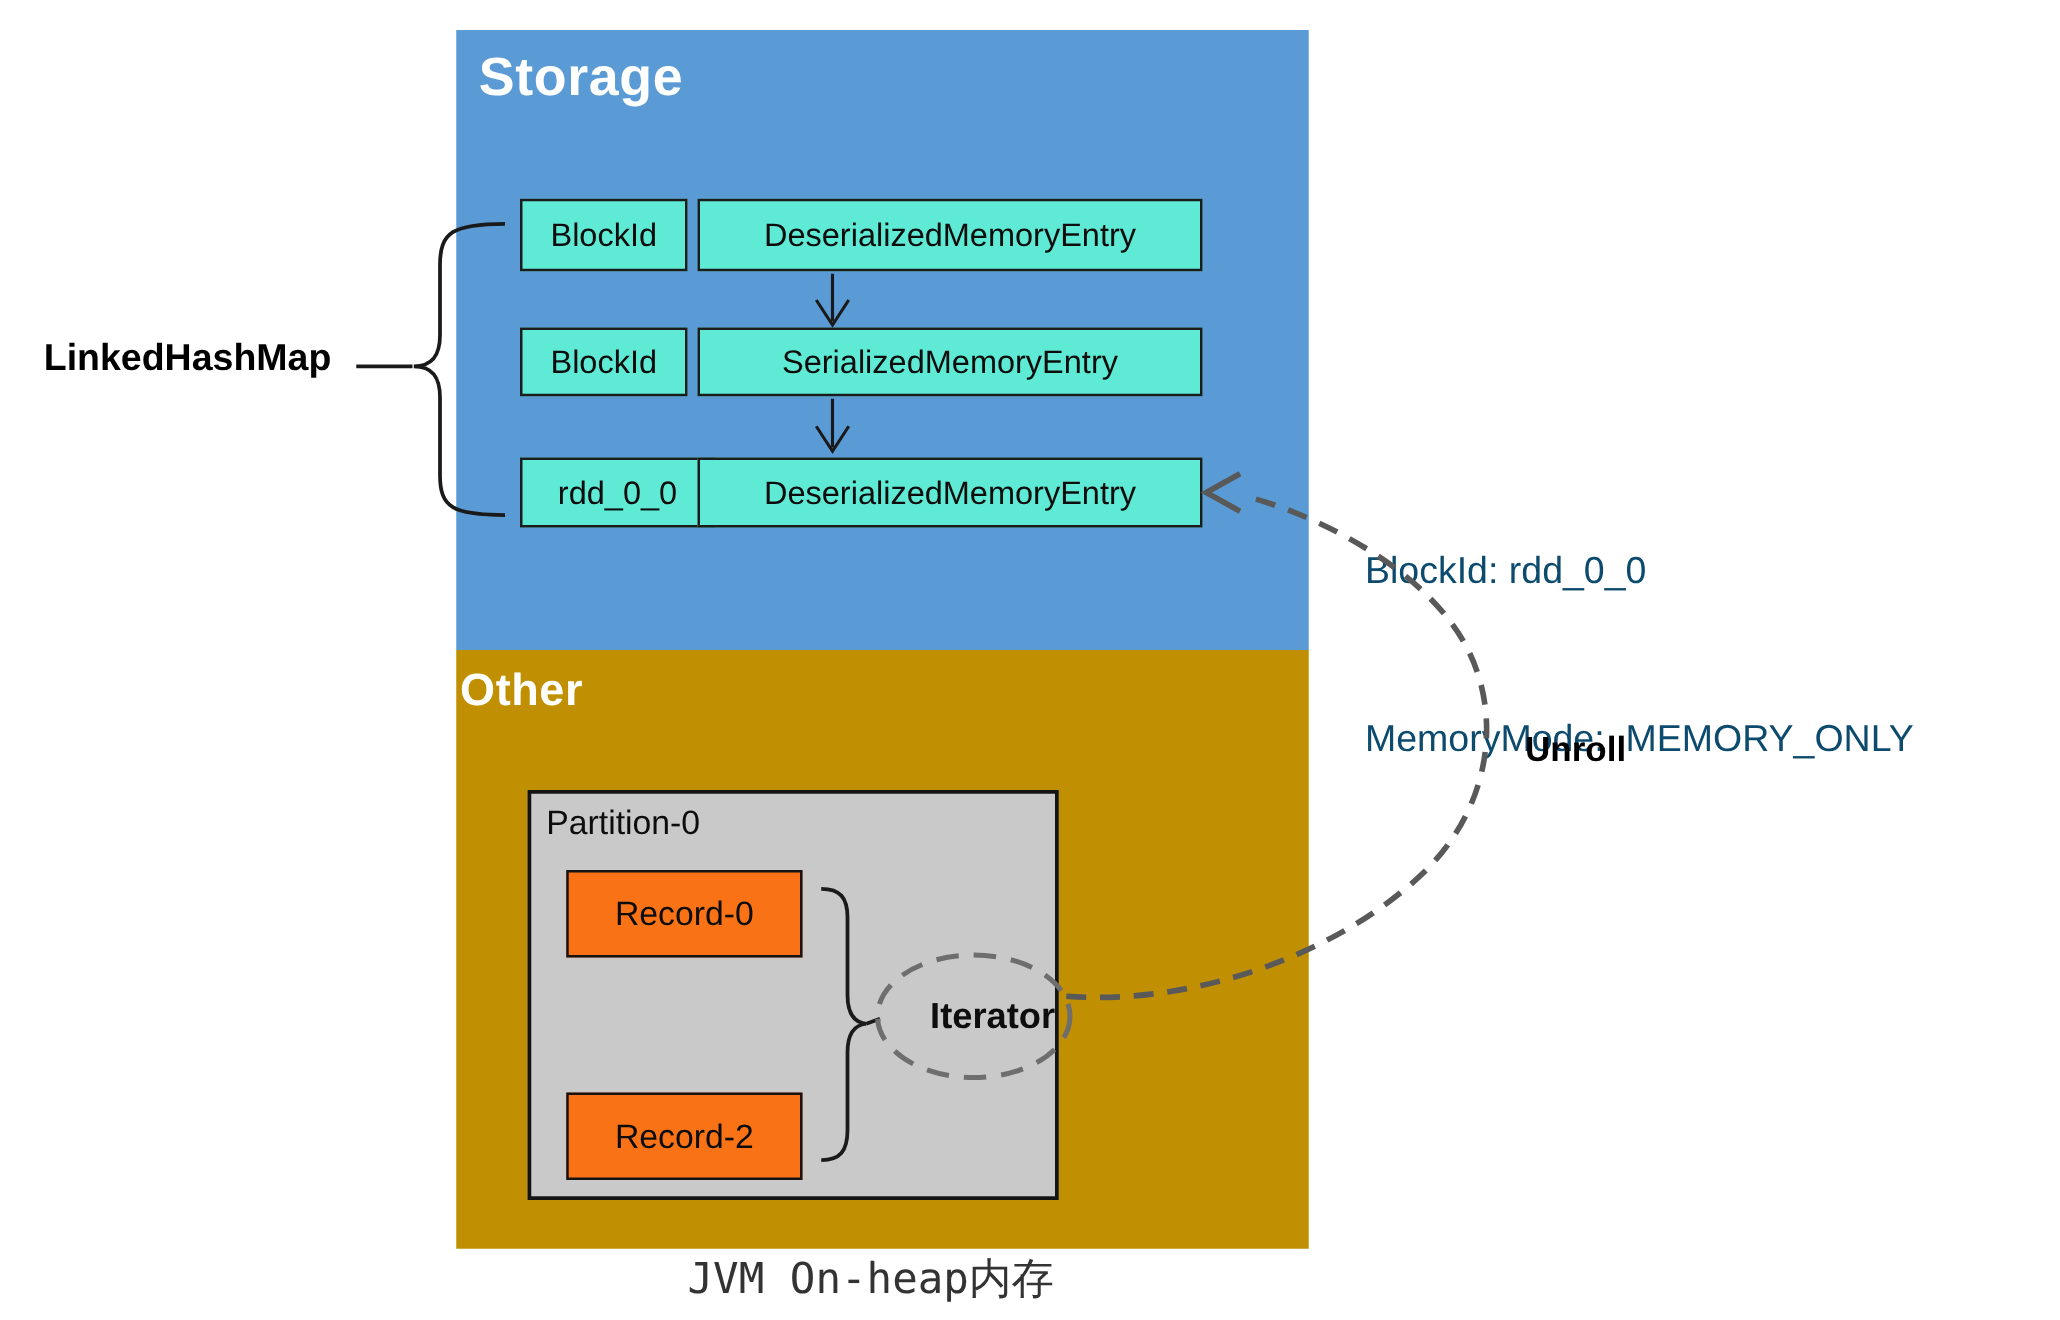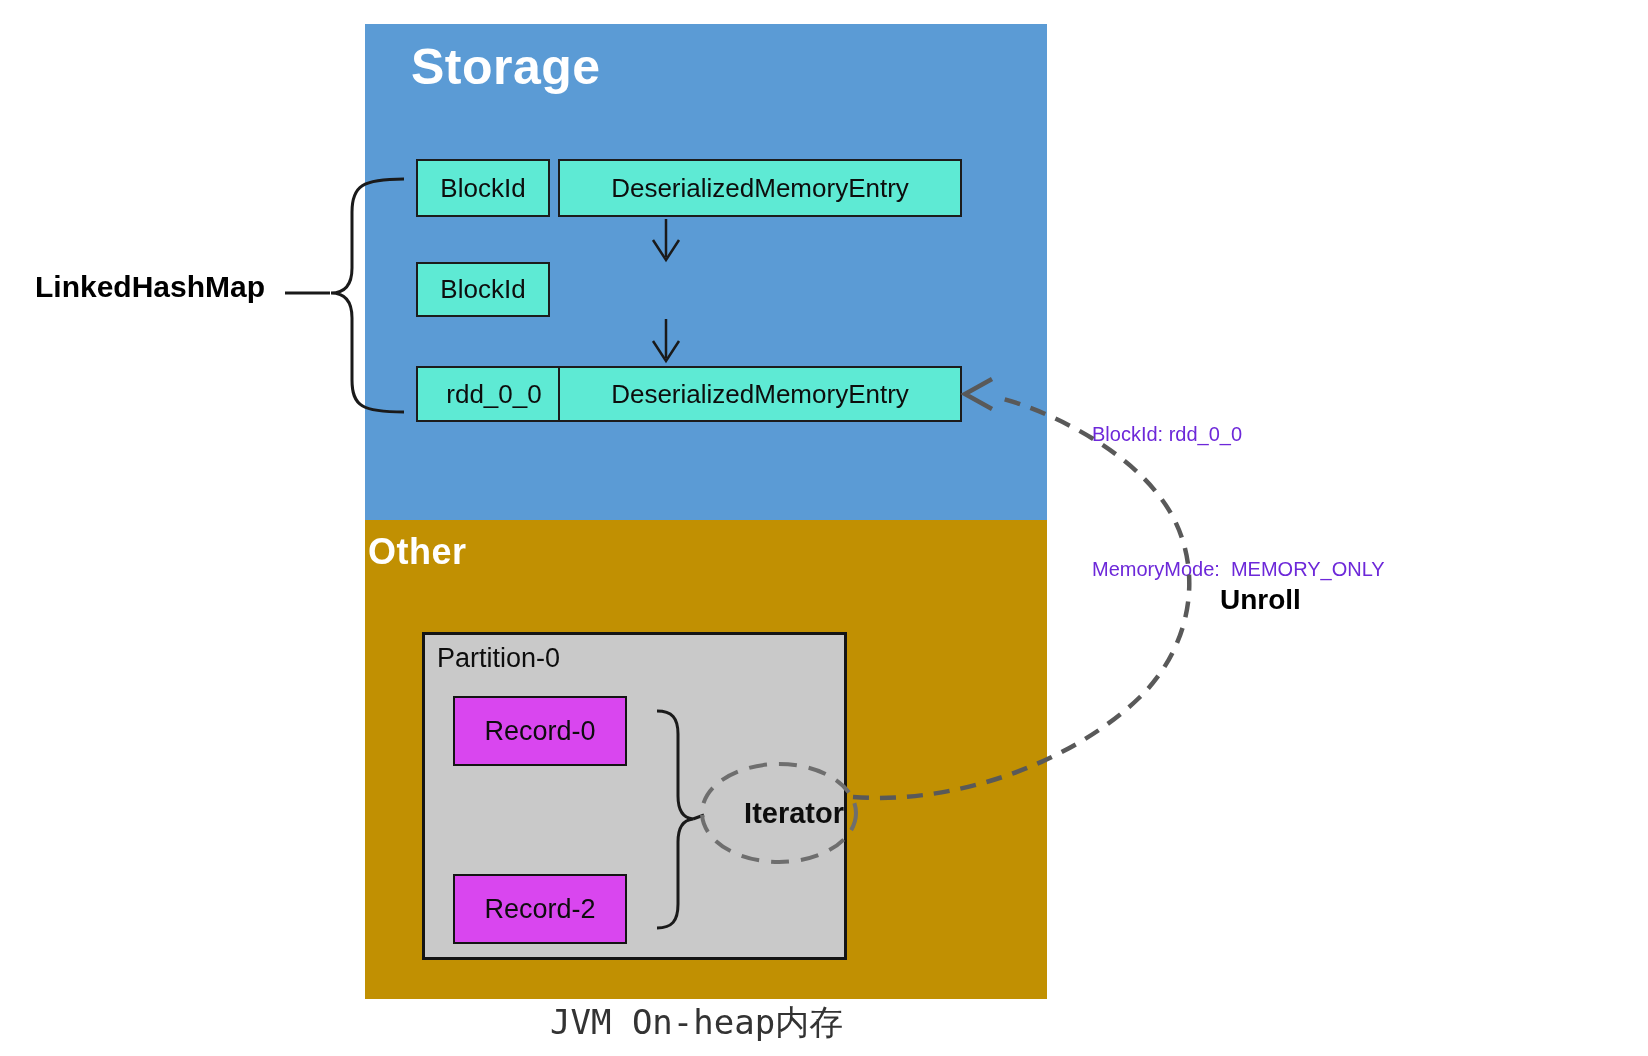--- a/index.html
+++ b/index.html
@@ -4,45 +4,45 @@
 <style>
   html,body{margin:0;padding:0;background:#ffffff;}
   .canvas{
     position:relative;width:1648px;height:1056px;background:#ffffff;overflow:hidden;
     font-family:"Liberation Sans",sans-serif;color:#111;
   }
   .region{position:absolute;}
   .storage-region{left:365px;top:24px;width:682px;height:496px;background:#5b9bd5;}
   .other-region{left:365px;top:520px;width:682px;height:479px;background:#c19002;}
   .region-title{position:absolute;color:#ffffff;font-weight:bold;letter-spacing:0.5px;}
-  .storage-title{left:383px;top:38px;font-size:50px;margin-left:28px;}
+  .storage-title{left:383px;top:38px;font-size:43px;}
   .other-title{left:368px;top:531px;font-size:36px;}
   .kbox,.ebox{
     position:absolute;background:#5eead4;border:2.5px solid #1c1c1c;
     display:flex;align-items:center;justify-content:center;
     font-size:26px;color:#0d0d0d;box-sizing:border-box;
   }
   .partition-box{
     position:absolute;left:422px;top:632px;width:425px;height:328px;
     background:#c9c9c9;border:3px solid #141414;box-sizing:border-box;
   }
   .partition-title{position:absolute;left:437px;top:643px;font-size:27px;color:#0d0d0d;}
   .record-box{
-    position:absolute;left:453px;width:174px;height:70px;
-    background:#d946ef;border:2.5px solid #141414;box-sizing:border-box;
+    position:absolute;left:453px;width:189px;height:70px;
+    background:#f97316;border:2.5px solid #141414;box-sizing:border-box;
     display:flex;align-items:center;justify-content:center;font-size:27px;color:#0d0d0d;
   }
   .iterator-label{
     position:absolute;left:712px;top:797px;width:132px;text-align:right;
     font-size:29px;font-weight:bold;color:#0d0d0d;
   }
   .lhm-label{position:absolute;left:35px;top:270px;font-size:30px;font-weight:bold;color:#000;}
   .annotation{
-    position:absolute;left:1092px;top:322px;font-size:20px;line-height:45px;
-    color:#6d28d9;white-space:pre;
+    position:absolute;left:1092px;top:344px;font-size:30px;line-height:45px;
+    color:#0c4a6e;white-space:pre;
   }
   .unroll-label{position:absolute;left:1220px;top:584px;font-size:28px;font-weight:bold;color:#000;}
   .caption{
     position:absolute;left:550px;top:1000px;font-size:34px;color:#333;
     font-family:"DejaVu Sans Mono",monospace;
   }
   svg.overlay{position:absolute;left:0;top:0;pointer-events:none;}
 </style>
 </head>
 <body>
@@ -52,20 +52,21 @@
   <div class="region storage-region"></div>
   <div class="region other-region"></div>
 
   <div class="region-title storage-title">Storage</div>
   <div class="region-title other-title">Other</div>
 
   <div class="kbox" style="left:416px;top:159px;width:134px;height:58px;">BlockId</div>
   <div class="ebox" style="left:558px;top:159px;width:404px;height:58px;">DeserializedMemoryEntry</div>
 
   <div class="kbox" style="left:416px;top:262px;width:134px;height:55px;">BlockId</div>
+  <div class="ebox" style="left:558px;top:262px;width:404px;height:55px;">SerializedMemoryEntry</div>
 
   <div class="kbox" style="left:416px;top:366px;width:156px;height:56px;">rdd_0_0</div>
   <div class="ebox" style="left:558px;top:366px;width:404px;height:56px;">DeserializedMemoryEntry</div>
 
   <div class="lhm-label">LinkedHashMap</div>
 
   <div class="annotation">
     <div>BlockId: rdd_0_0</div>
     <div>MemoryMode:  MEMORY_ONLY</div>
   </div>

